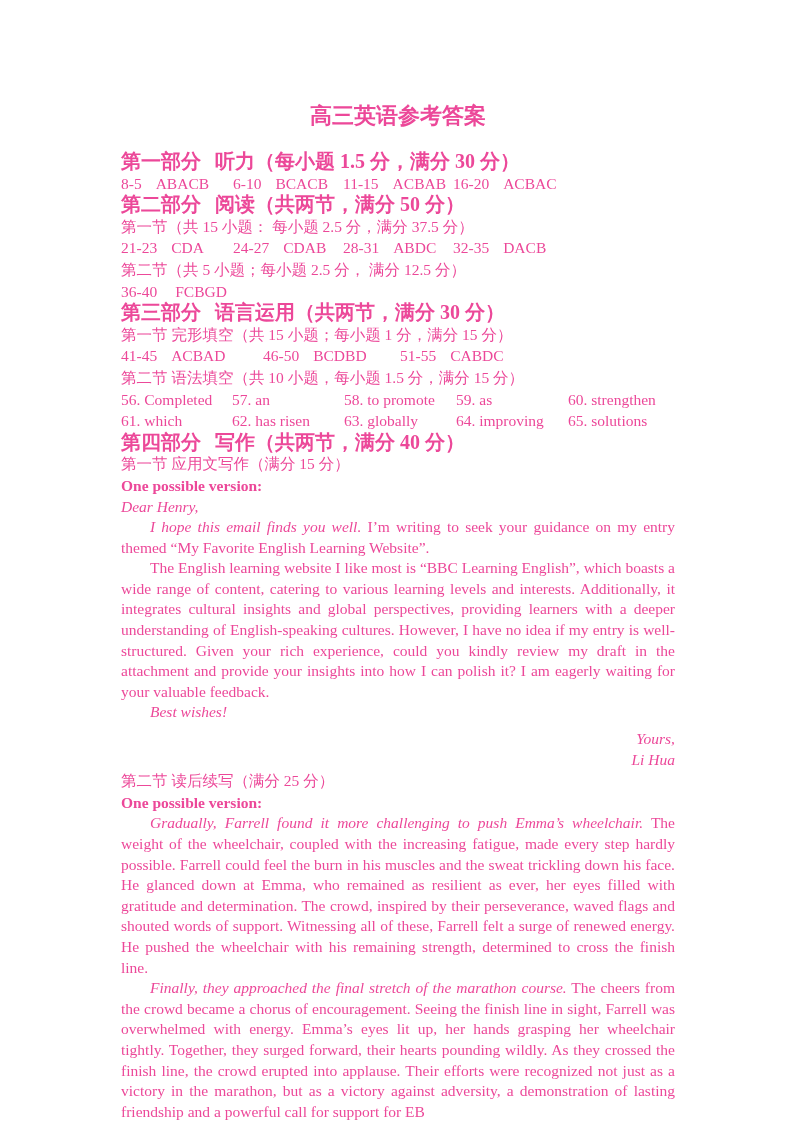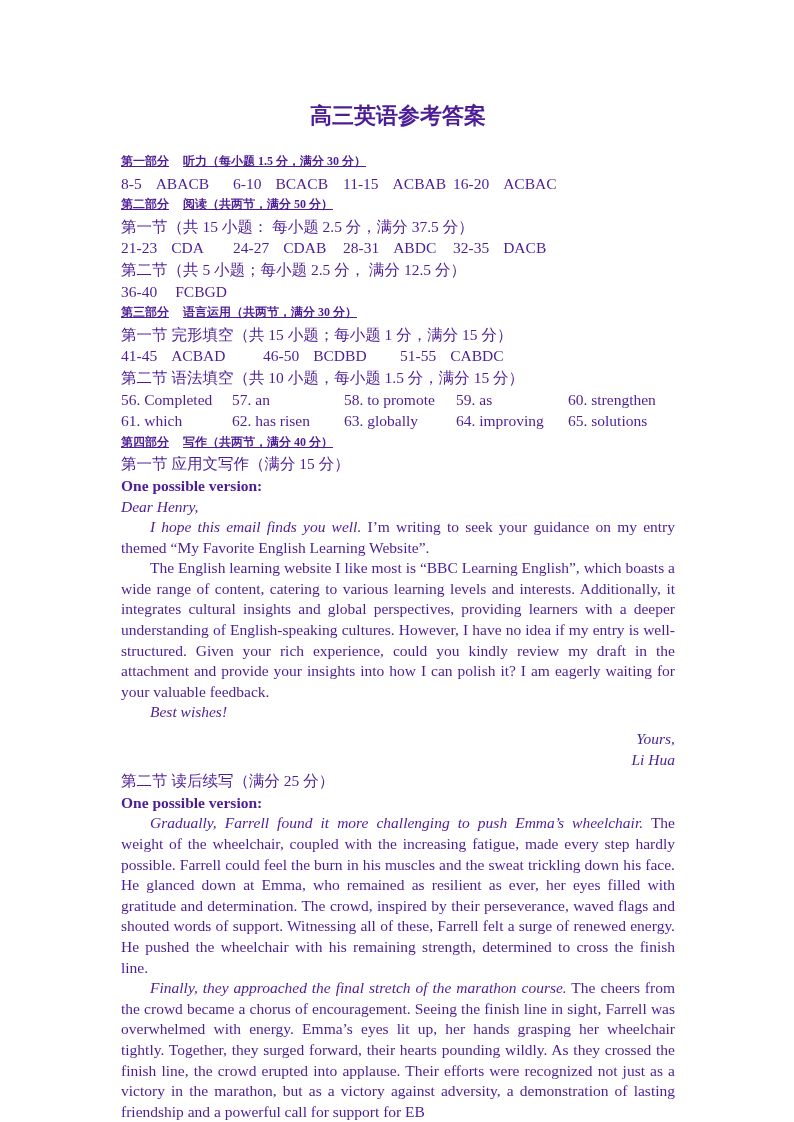--- a/index.html
+++ b/index.html
@@ -2,34 +2,34 @@
 <html><head>
 <meta charset="utf-8">
 <style>
   html,body { margin:0; padding:0; background:#ffffff; }
   .page {
     position:relative;
     width:794px; height:1122px;
     box-sizing:border-box;
     padding:103px 119px 0 121px;
     background:#ffffff;
-    color:#4c1d95;
+    color:#ec4899;
     font-family:"Liberation Serif","DejaVu Serif",serif;
     font-size:15.5px;
     overflow:hidden;
   }
   .title {
     text-align:center;
     font-weight:bold;
     font-size:22px;
     line-height:26px;
     margin-bottom:22px;
   }
   .kline { line-height:21.6px; white-space:nowrap; }
-  .h { font-weight:bold; font-size:12px;text-decoration:underline; }
+  .h { font-weight:bold; font-size:20px; }
   .h .part { margin-right:14px; }
   .sub {} 
   .row { display:flex; }
   .g { display:inline-flex; }
   .g .an { margin-left:14px; }
   .r4 .g:nth-child(1){ width:112px; }
   .r4 .g:nth-child(2){ width:110px; }
   .r4 .g:nth-child(3){ width:110px; }
   .r3 .g:nth-child(1){ width:142px; }
   .r3 .g:nth-child(2){ width:137px; }

